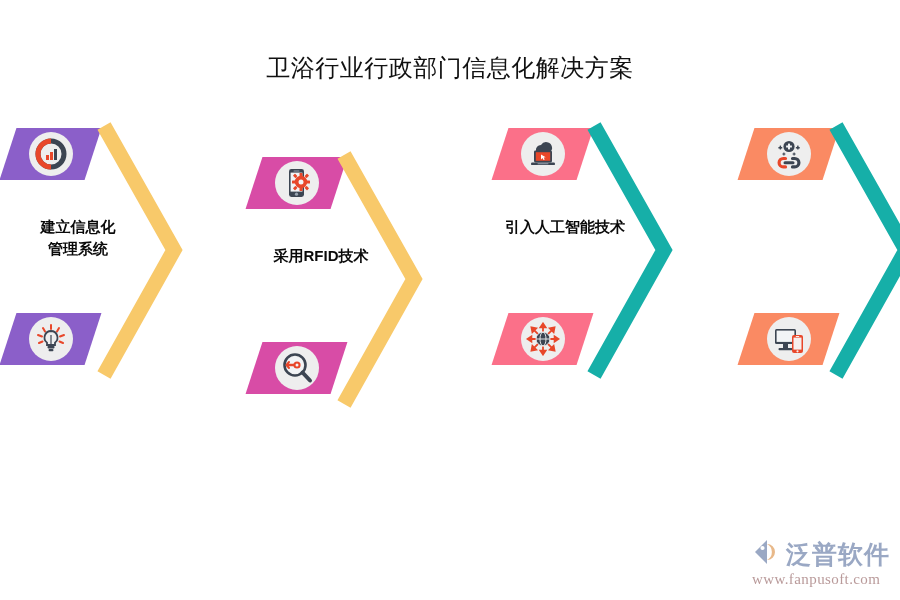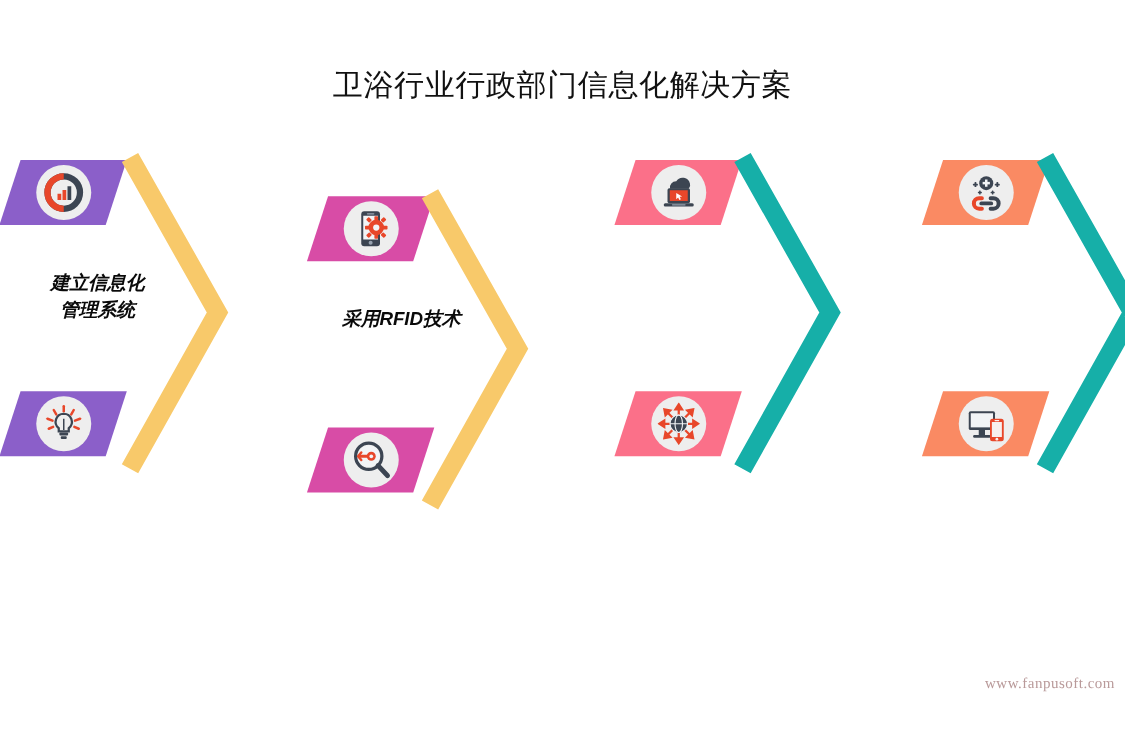--- a/index.html
+++ b/index.html
@@ -17,21 +17,21 @@
     left:0;top:52px;width:900px;
     text-align:center;
     font-size:24px;
     font-weight:normal;
     color:#111111;
     letter-spacing:0.5px;
     white-space:nowrap;
   }
 
   
-  .step-group{position:absolute;top:0;height:600px;font-style:italic;}
+  .step-group{position:absolute;top:0;height:600px;}
 
   .tile{
     position:absolute;
     width:85px;height:52px;
     transform:skewX(-18deg);
   }
   .tile.top{top:128px;}
   .tile.bottom{top:313px;}
 
   .tile-disc{
@@ -69,24 +69,24 @@
   }
   .wm-row{display:flex;align-items:center;}
   .wm-mark{margin-right:4px;}
   .wm-text{
     font-size:25px;font-weight:bold;
     color:#9aa8c4;letter-spacing:1px;
     line-height:28px;
   }
   .wm-url{
     font-family:"Liberation Serif","DejaVu Serif",serif;
-    font-size:12px;
+    font-size:15px;
     color:#b99a9a;
     letter-spacing:0.4px;
-    text-align:right;
+    text-align:left;
     margin-top:1px;
   }
 </style>
 </head>
 <body style="background: rgb(255, 255, 255);">
 
 <div id="canvas">
 
   <div class="page-title">卫浴行业行政部门信息化解决方案</div>
 
@@ -182,20 +182,21 @@
         <svg width="34" height="34" viewBox="0 0 34 34">
           <path d="M10 14 a5 5 0 0 1 5 -6 a6 6 0 0 1 11 2 a4 4 0 0 1 -1 4 z" fill="#3c4552"></path>
           <rect x="8" y="13.5" width="18" height="12" rx="1.4" fill="#3c4552"></rect>
           <rect x="9.8" y="15.2" width="14.4" height="8.6" fill="#e8472a"></rect>
           <path d="M15 17.4 l0 5 l1.5 -1.4 l1 2 l1.2 -0.6 l-1 -2 l2 -0.2 z" fill="#ffffff"></path>
           <rect x="5" y="25.5" width="24" height="2.6" rx="1.2" fill="#3c4552"></rect>
           <rect x="11.5" y="26.3" width="11" height="1" rx="0.5" fill="#98a3b0"></rect>
         </svg>
       </div>
     </div>
+    <div class="step-label" style="left:0px;">引入人工智能技术</div>
     <div class="tile bottom" style="left: 10px; background: rgb(251, 112, 137);">
       <div class="tile-disc">
         <svg width="34" height="34" viewBox="0 0 34 34">
           <g stroke="#e8472a" stroke-width="1.8" fill="#e8472a">
             <line x1="17" y1="17" x2="17" y2="4" stroke-linecap="round"></line>
             <polygon points="17,1.5 14.4,5.4 19.6,5.4"></polygon>
             <line x1="17" y1="17" x2="17" y2="30" stroke-linecap="round"></line>
             <polygon points="17,32.5 14.4,28.6 19.6,28.6"></polygon>
             <line x1="17" y1="17" x2="4" y2="17" stroke-linecap="round"></line>
             <polygon points="1.5,17 5.4,14.4 5.4,19.6"></polygon>
@@ -262,16 +263,26 @@
       </div>
     </div>
     <div class="chev" style="left:90px;">
       <svg width="90" height="265" viewBox="0 0 90 265">
         <polyline points="8,8 78,132 8,257" fill="none" stroke="#16AFA8" stroke-width="15" stroke-linecap="butt" stroke-linejoin="miter"></polyline>
       </svg>
     </div>
   </div>
 
   <div class="watermark">
+    <div class="wm-row">
+      <div class="wm-mark">
+        <svg width="30" height="28" viewBox="0 0 30 28">
+          <path d="M3 14 L15 2 L15 26 Z" fill="#9aa8c4"></path>
+          <path d="M15 6 a9 9 0 0 1 0 16 a6 6 0 0 0 0 -16 z" fill="#e8b98a"></path>
+          <circle cx="10.5" cy="10" r="2.1" fill="#ffffff"></circle>
+        </svg>
+      </div>
+      <div class="wm-text" style="color: rgb(154, 168, 196);">泛普软件</div>
+    </div>
     <div class="wm-url" style="color: rgb(185, 154, 154);">www.fanpusoft.com</div>
   </div>
 
 </div>
 
 </body></html>

